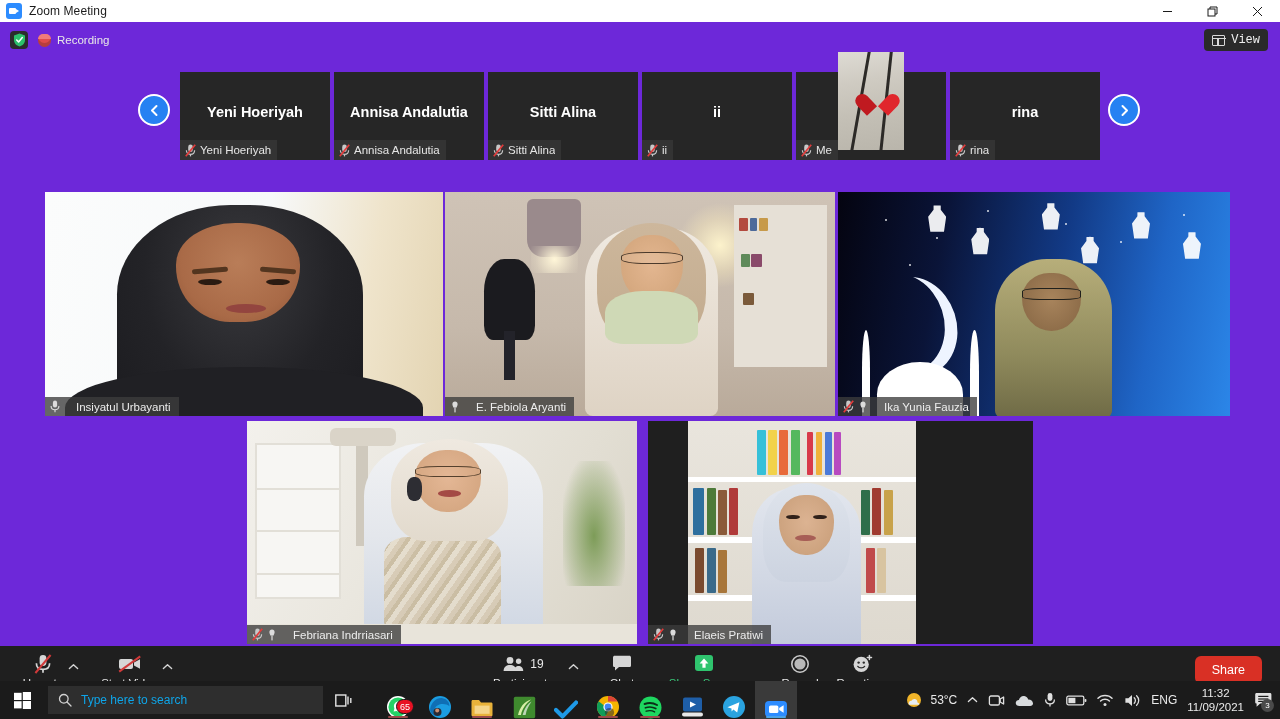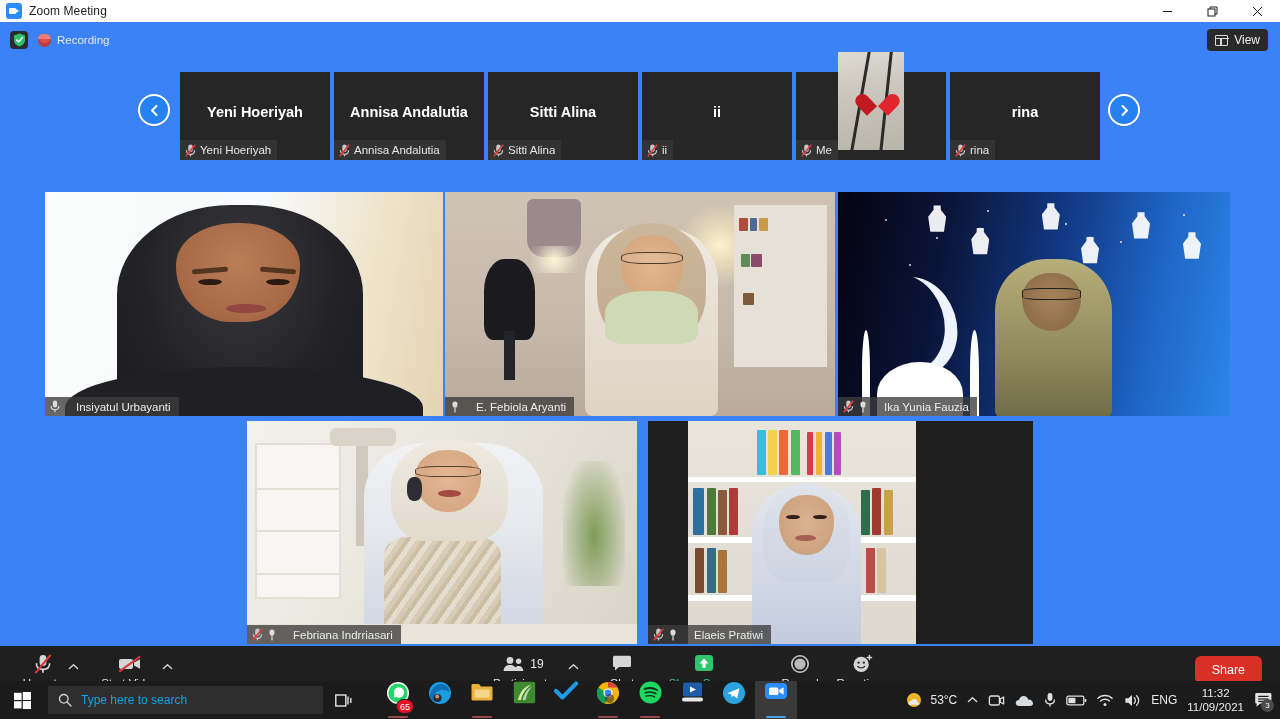--- a/index.html
+++ b/index.html
@@ -39,21 +39,21 @@
   #win-controls { margin-left: auto; display: flex; height: 22px; }
   #win-controls .wbtn {
     width: 45px; height: 22px; display: flex; align-items: center; justify-content: center;
     color: #1b1b1b;
   }
   #win-controls .wbtn svg { display: block; }
 
   
   #zoomwin {
     position: absolute; top: 22px; left: 0; width: 1280px; height: 675px;
-    background: #3b82f6;
+    background: #6d28d9;
   }
   #topbar {
     position: absolute; top: 0; left: 0; width: 1280px; height: 36px;
   }
   #enc-shield {
     position: absolute; left: 10px; top: 9px; width: 18px; height: 18px;
     background: #2b2b2b; border-radius: 4px;
     display: flex; align-items: center; justify-content: center;
   }
   #rec-indicator {
@@ -67,21 +67,21 @@
   }
   #rec-indicator .dot::after{
     content:""; display:block; width:13px; height:5px; background:#f07b7b;
     border-radius: 7px 7px 0 0;
   }
   #rec-indicator .lbl { font-size: 11.5px; color: #e8e8e8; }
   #view-btn {
     position: absolute; right: 12px; top: 7px; height: 22px;
     display: flex; align-items: center; gap: 6px;
     padding: 0 8px; border-radius: 4px; background: #2a2a2a;
-    color: #efefef; font-size: 12px; cursor: pointer;
+    color: #efefef; font-size: 12px; cursor: pointer; font-family: Liberation Mono, monospace;
   }
   #view-btn .gicon {
     width: 13px; height: 11px; border: 1.6px solid #d9d9d9; border-radius: 1px;
     position: relative;
   }
   #view-btn .gicon::before {
     content:""; position:absolute; left:-0.5px; top:2px; width:13.5px; height:1.6px; background:#d9d9d9;
   }
   #view-btn .gicon::after {
     content:""; position:absolute; left:4.2px; top:2px; width:1.6px; height:8px; background:#d9d9d9;
@@ -343,21 +343,21 @@
   #start-btn { width: 44px; height: 38px; display:flex; align-items:center; justify-content:center; cursor:pointer; }
   #search-box {
     width: 275px; height: 28px; background: #2e2e2e;
     display: flex; align-items: center; gap: 9px; padding: 0 10px;
     cursor: text; margin-left: 4px;
   }
   #search-box .ph { font-size: 12px; color: #0ea5e9; }
   #taskview { width: 42px; height: 38px; display:flex; align-items:center; justify-content:center; cursor:pointer; }
   .tbicon {
     width: 42px; height: 38px; position: relative;
-    display: flex; align-items: flex-start; justify-content: center; cursor: pointer;
+    display: flex; align-items: flex-end; justify-content: center; cursor: pointer;
   }
   .tbicon.running::after {
     content:""; position:absolute; bottom:1px; left:11px; width:20px; height:2.5px;
     background:#9a4a4a; border-radius:2px;
   }
   .tbicon.active { background: #3a3a3a; }
   .tbicon.active::after { background:#4aa3e8; }
   .badge {
     position:absolute; right:5px; bottom:5px; min-width:15px; height:15px;
     background:#e81123; color:#fff; font-size:9px; border-radius:8px;

